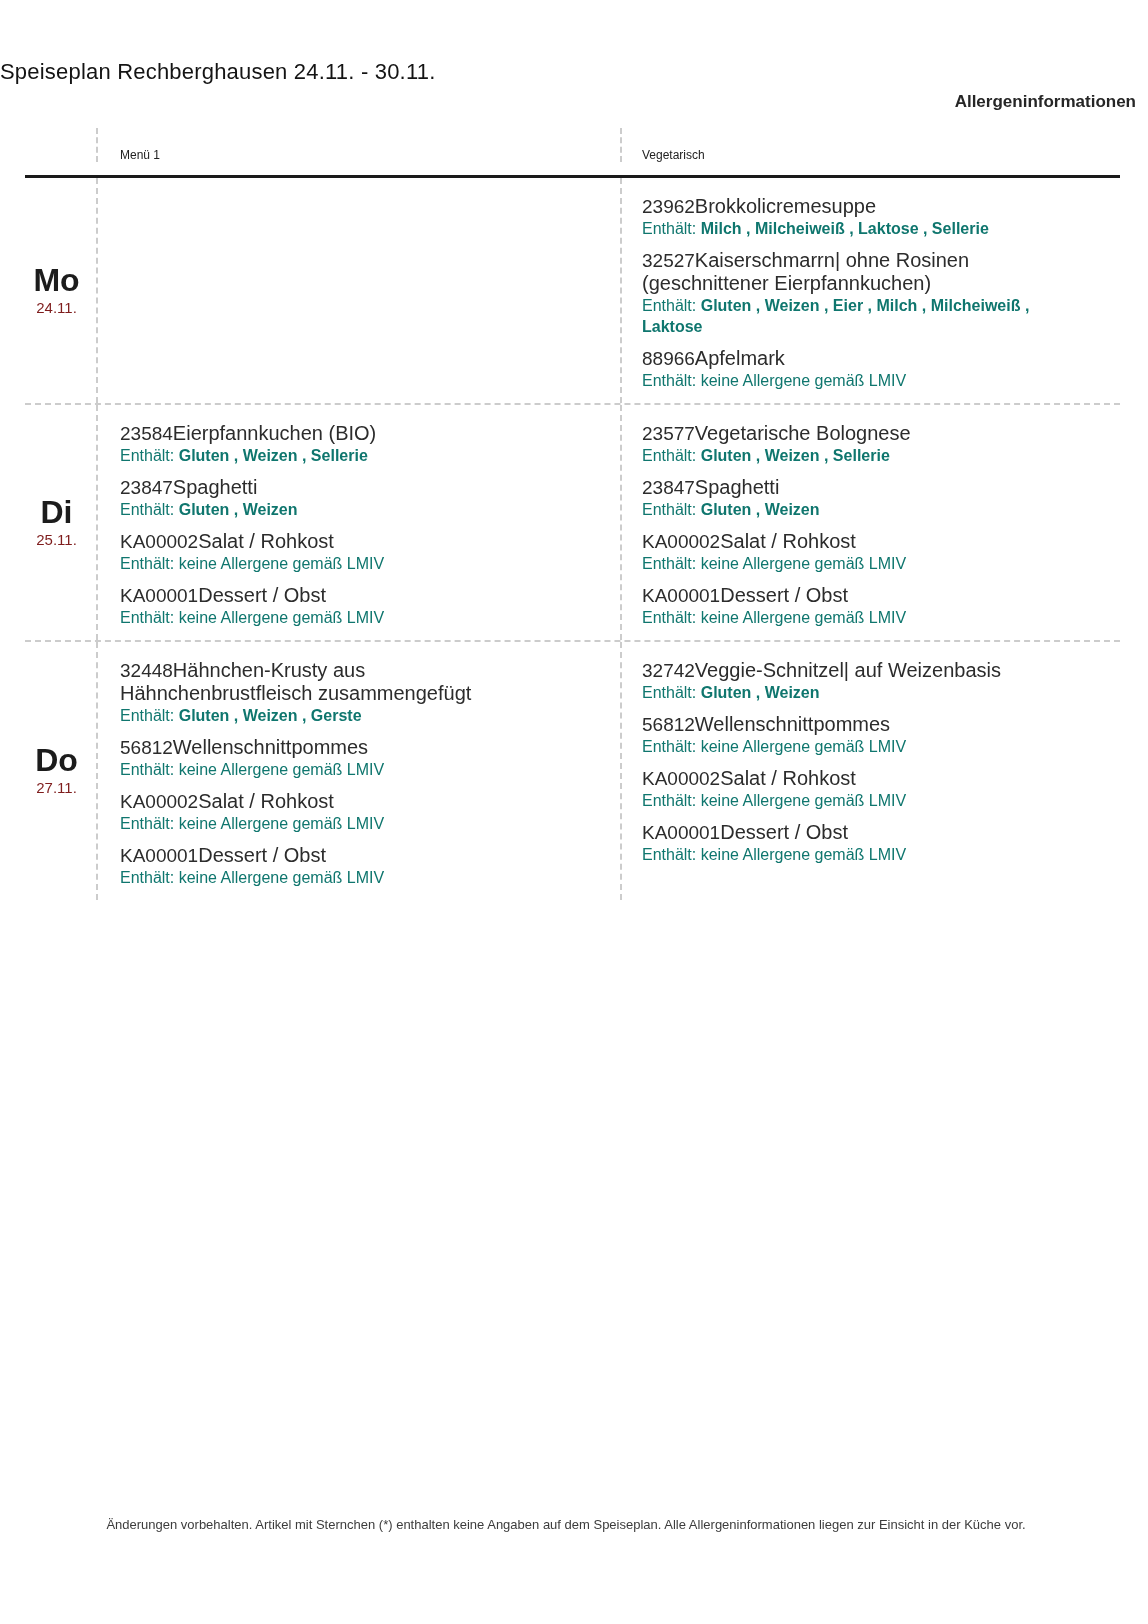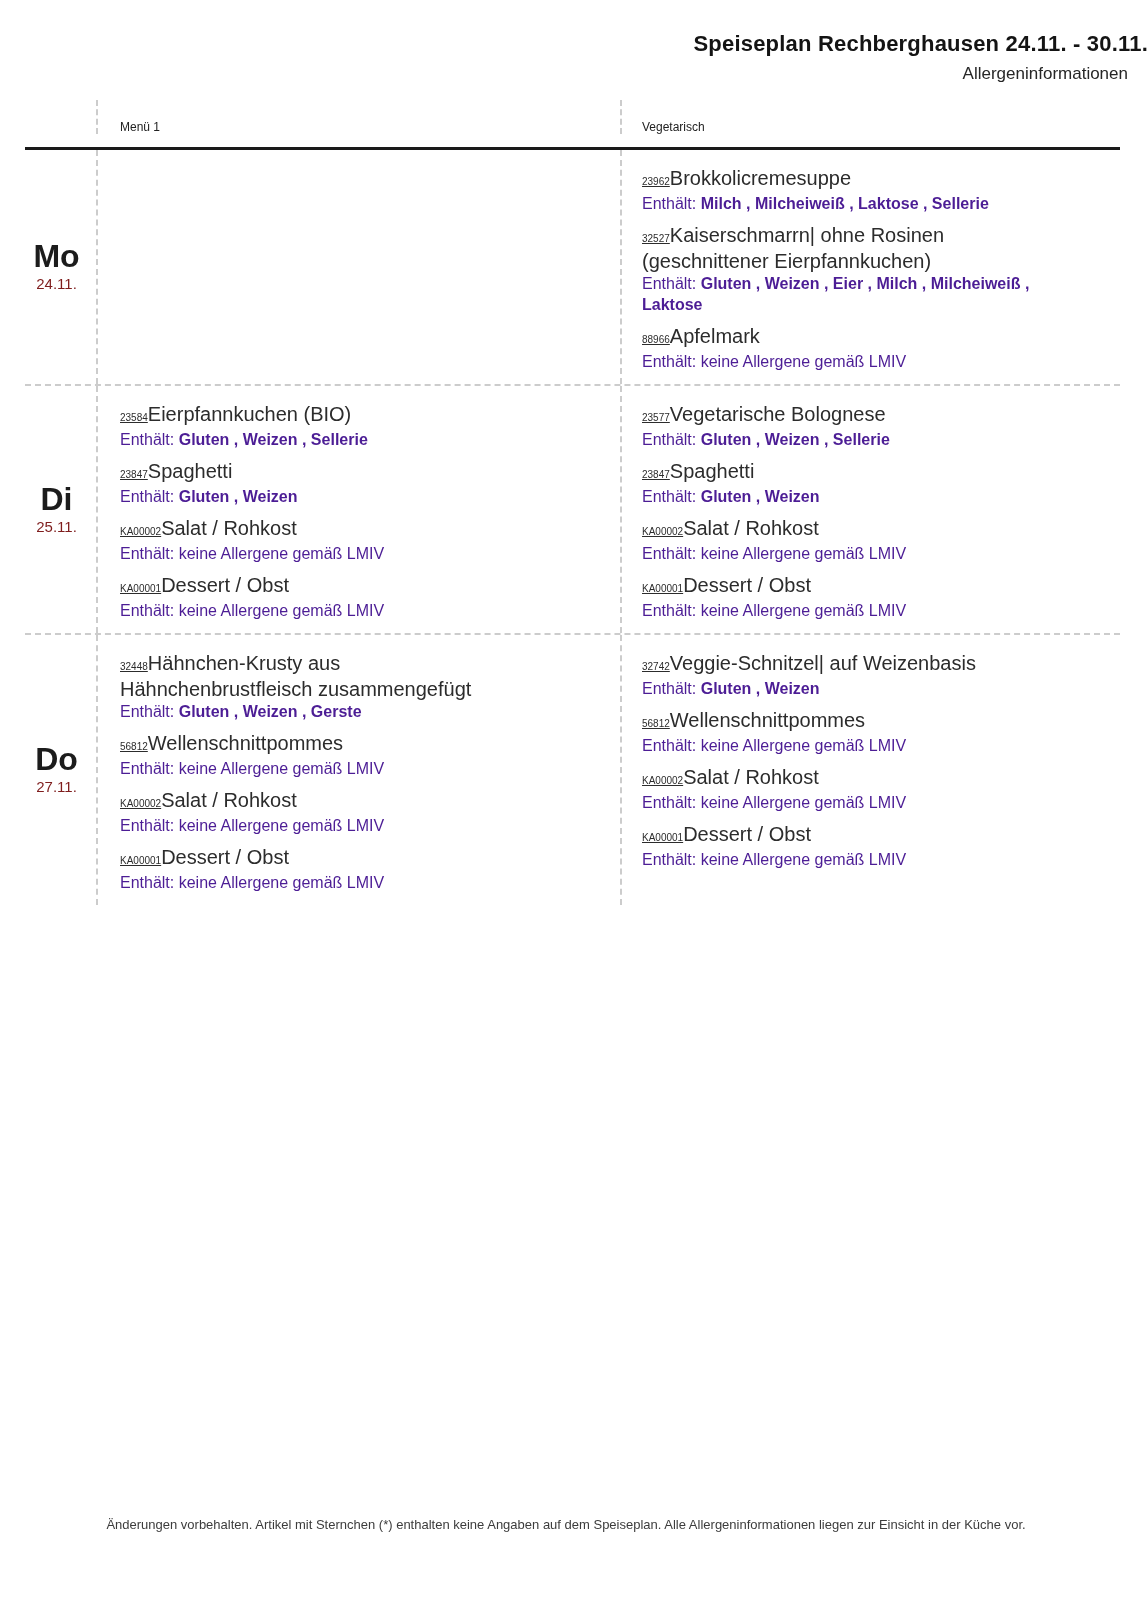--- a/index.html
+++ b/index.html
@@ -13,34 +13,35 @@
   body{
     width:1148px;height:1624px;
     font-family:"Liberation Sans","DejaVu Sans",sans-serif;
     color:var(--text);
     position:relative;
     overflow:hidden;
   }
   .page{width:1148px;height:1624px;position:relative;}
 
   .page-title{
-    padding-top:30px;
-    text-align:right;
+    padding-top:58px;
+    text-align:left;
     font-size:22px;
     line-height:28px;
-    font-weight:bold;
+    font-weight:normal;
     color:var(--title);
     letter-spacing:0.2px;
   }
   .allergen-info{
-    margin:6px 20px 0 0;
+    margin:6px 12px 0 0;
     text-align:right;
     font-size:17px;
     line-height:20px;
     color:#262626;
+    font-weight:bold;
   }
 
   .menu-table{
     margin:10px 28px 0 25px;
   }
   .t-header{
     display:grid;
     grid-template-columns:71px 524px 1fr;
     align-items:end;
     padding:6px 0 13px 0;
@@ -93,27 +94,26 @@
     max-width:415px;
     margin-bottom:10px;
   }
   .dish:last-child{margin-bottom:0;}
   .dish-title{
     font-size:20px;
     line-height:23px;
     color:#2c2c2c;
   }
   .dish-code{
-    font-size:10px;
-    text-decoration:underline;
+    font-size:19px;
   }
   .allergen-line{
     font-size:16px;
     line-height:21px;
-    color:#4c1d95;
+    color:#0f766e;
   }
   .allergen-list.bold{font-weight:bold;}
 
   .footer-note{
     position:absolute;
     left:0;right:16px;
     top:1516px;
     text-align:center;
     font-size:13px;
     line-height:18px;

